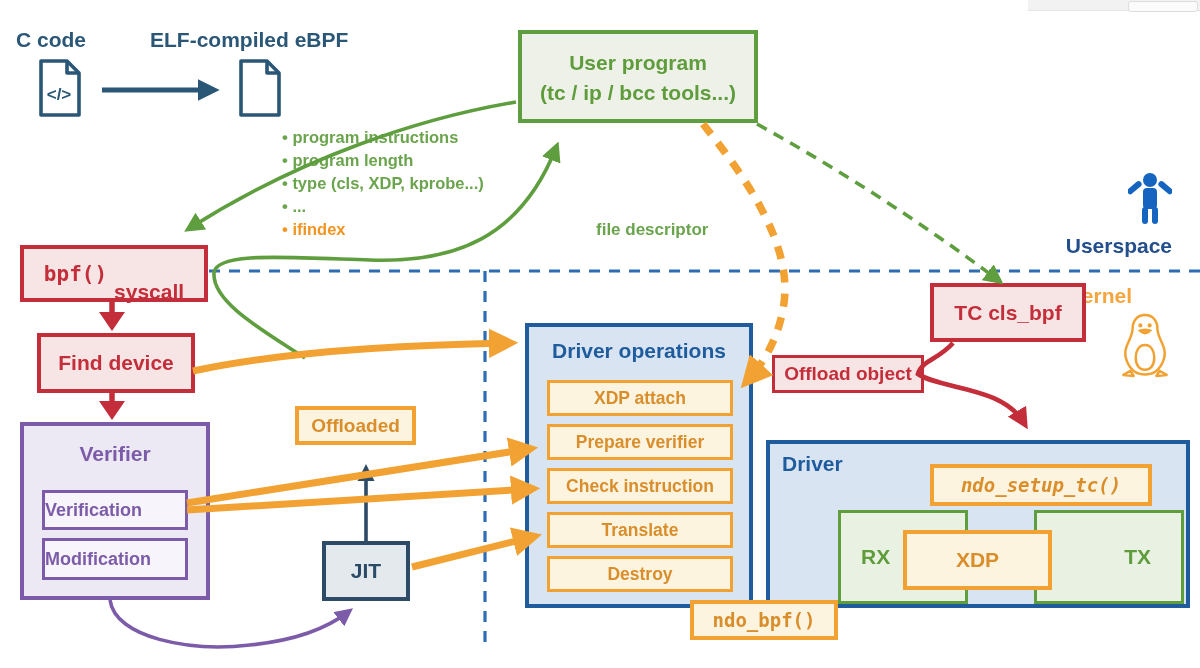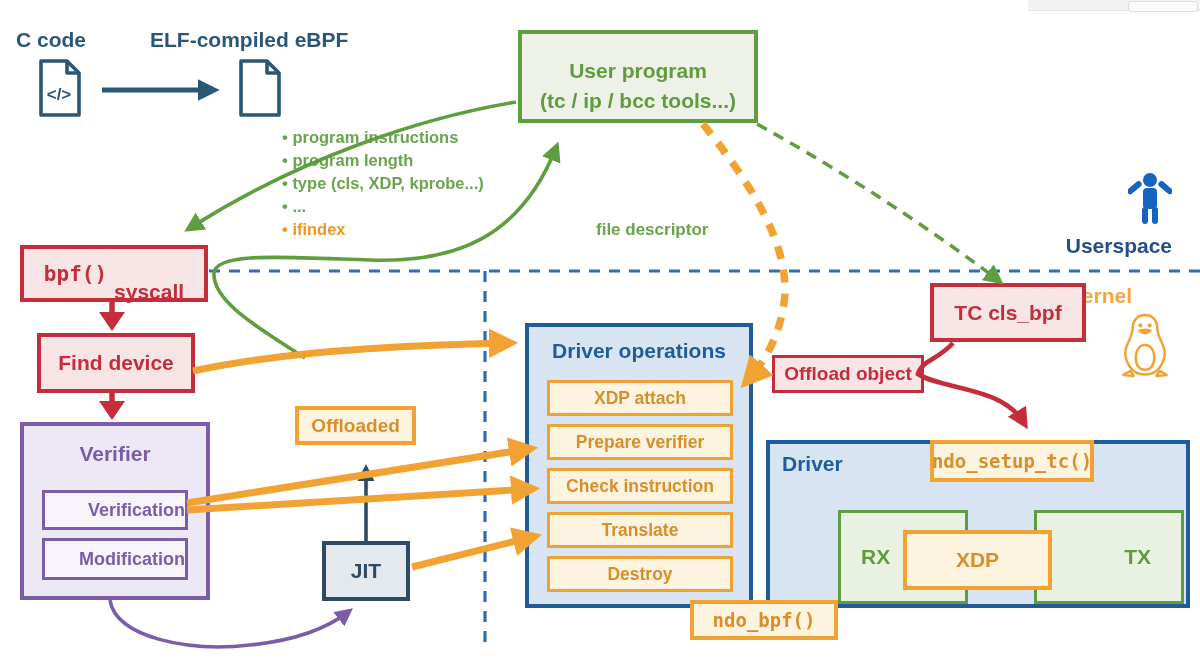--- a/index.html
+++ b/index.html
@@ -24,21 +24,21 @@
   #stage{position:relative;width:1200px;height:668px;background:#fff;overflow:hidden;
          font-family:"Liberation Sans","DejaVu Sans",sans-serif;}
   .abs{position:absolute;box-sizing:border-box;}
   .box{position:absolute;box-sizing:border-box;display:flex;align-items:center;
        justify-content:center;text-align:center;}
   .col{flex-direction:column;justify-content:flex-start;}
   .red-box{border:4px solid var(--red);background:var(--red-bg);color:var(--red);font-weight:bold;}
   .orange-box{border:4px solid var(--orange);background:var(--cream);color:var(--orange-text);font-weight:bold;}
   .purple-box{border:4px solid var(--purple);background:var(--purple-bg);color:var(--purple);font-weight:bold;}
   .purple-inner{position:absolute;box-sizing:border-box;border:3px solid var(--purple);
-       background:#f7f4fb;color:var(--purple);font-weight:bold;display:flex;align-items:center;justify-content:flex-end;}
+       background:#f7f4fb;color:var(--purple);font-weight:bold;display:flex;align-items:center;justify-content:flex-start;}
   .blue-box{border:4px solid var(--driver-blue);background:#d9e4f2;color:var(--driver-blue);font-weight:bold;}
   .green-box{border:4px solid var(--green);background:var(--green-bg);color:var(--green-text);font-weight:bold;}
   .rxtx{border:3.5px solid var(--green);background:var(--rxtx-bg);color:var(--green-text);font-weight:bold;}
   .mono{font-family:"DejaVu Sans Mono","Liberation Mono",monospace;}
   .lbl{position:absolute;font-weight:bold;}
   .bullets{position:absolute;left:282px;top:126px;width:280px;color:#6aa44c;
            font-size:16.5px;line-height:23px;font-weight:bold;}
   .bullets .row::before{content:"• ";}
   .bullets .hot{color:#f09522;}
   svg{display:block;}
@@ -59,21 +59,21 @@
     <path d="M5 3 H31 L43 15 V57 H5 Z" fill="#fff" stroke="#2b5777" stroke-width="3.6" stroke-linejoin="round"></path>
     <path d="M31 3 V15 H43" fill="none" stroke="#2b5777" stroke-width="3.6" stroke-linejoin="round"></path>
     <text x="23" y="42" text-anchor="middle" font-size="17" font-weight="bold" fill="#2b5777">&lt;/&gt;</text>
   </svg>
 
   <svg class="abs" style="left:236px;top:58px;" width="48" height="60" viewBox="0 0 48 60">
     <path d="M5 3 H31 L43 15 V57 H5 Z" fill="#fff" stroke="#2b5777" stroke-width="3.6" stroke-linejoin="round"></path>
     <path d="M31 3 V15 H43" fill="none" stroke="#2b5777" stroke-width="3.6" stroke-linejoin="round"></path>
   </svg>
 
-  <div class="box col green-box" style="left:518px;top:30px;width:240px;height:93px;font-size:21px;padding-top:22px;line-height:1.45;">
+  <div class="box col green-box" style="left:518px;top:30px;width:240px;height:93px;font-size:21px;padding-top:14px;line-height:1.45;">
     <div>User program</div>
     <div>(tc / ip / bcc tools...)</div>
   </div>
 
   <div class="bullets">
     <div class="row">program instructions</div>
     <div class="row">program length</div>
     <div class="row">type (cls, XDP, kprobe...)</div>
     <div class="row">...</div>
     <div class="row hot">ifindex</div>
@@ -169,21 +169,21 @@
 
   <div class="box rxtx" style="left:838px;top:510px;width:130px;height:94px;font-size:21px;justify-content:flex-start;padding-left:20px;">
     <span>RX</span>
   </div>
   <div class="box rxtx" style="left:1034px;top:510px;width:150px;height:94px;font-size:21px;justify-content:flex-end;padding-right:30px;">
     <span>TX</span>
   </div>
   <div class="box orange-box" style="left:903px;top:530px;width:149px;height:60px;font-size:21px;">
     <span>XDP</span>
   </div>
-  <div class="box orange-box mono" style="left:930px;top:440px;width:164px;height:42px;font-size:19px;">
+  <div class="box orange-box mono" style="left:930px;top:464px;width:222px;height:42px;font-size:19px;font-style:italic;">
     <span>ndo_setup_tc()</span>
   </div>
   <div class="box orange-box mono" style="left:690px;top:600px;width:148px;height:40px;font-size:19px;">
     <span>ndo_bpf()</span>
   </div>
 
   <svg id="overlay" width="1200" height="668" viewBox="0 0 1200 668">
     <defs>
       <marker id="mg" markerWidth="5.5" markerHeight="5.5" refX="6.5" refY="5" viewBox="0 0 10 10" orient="auto">
         <path d="M0 0L10 5L0 10Z" fill="#5f9e3e"></path>

